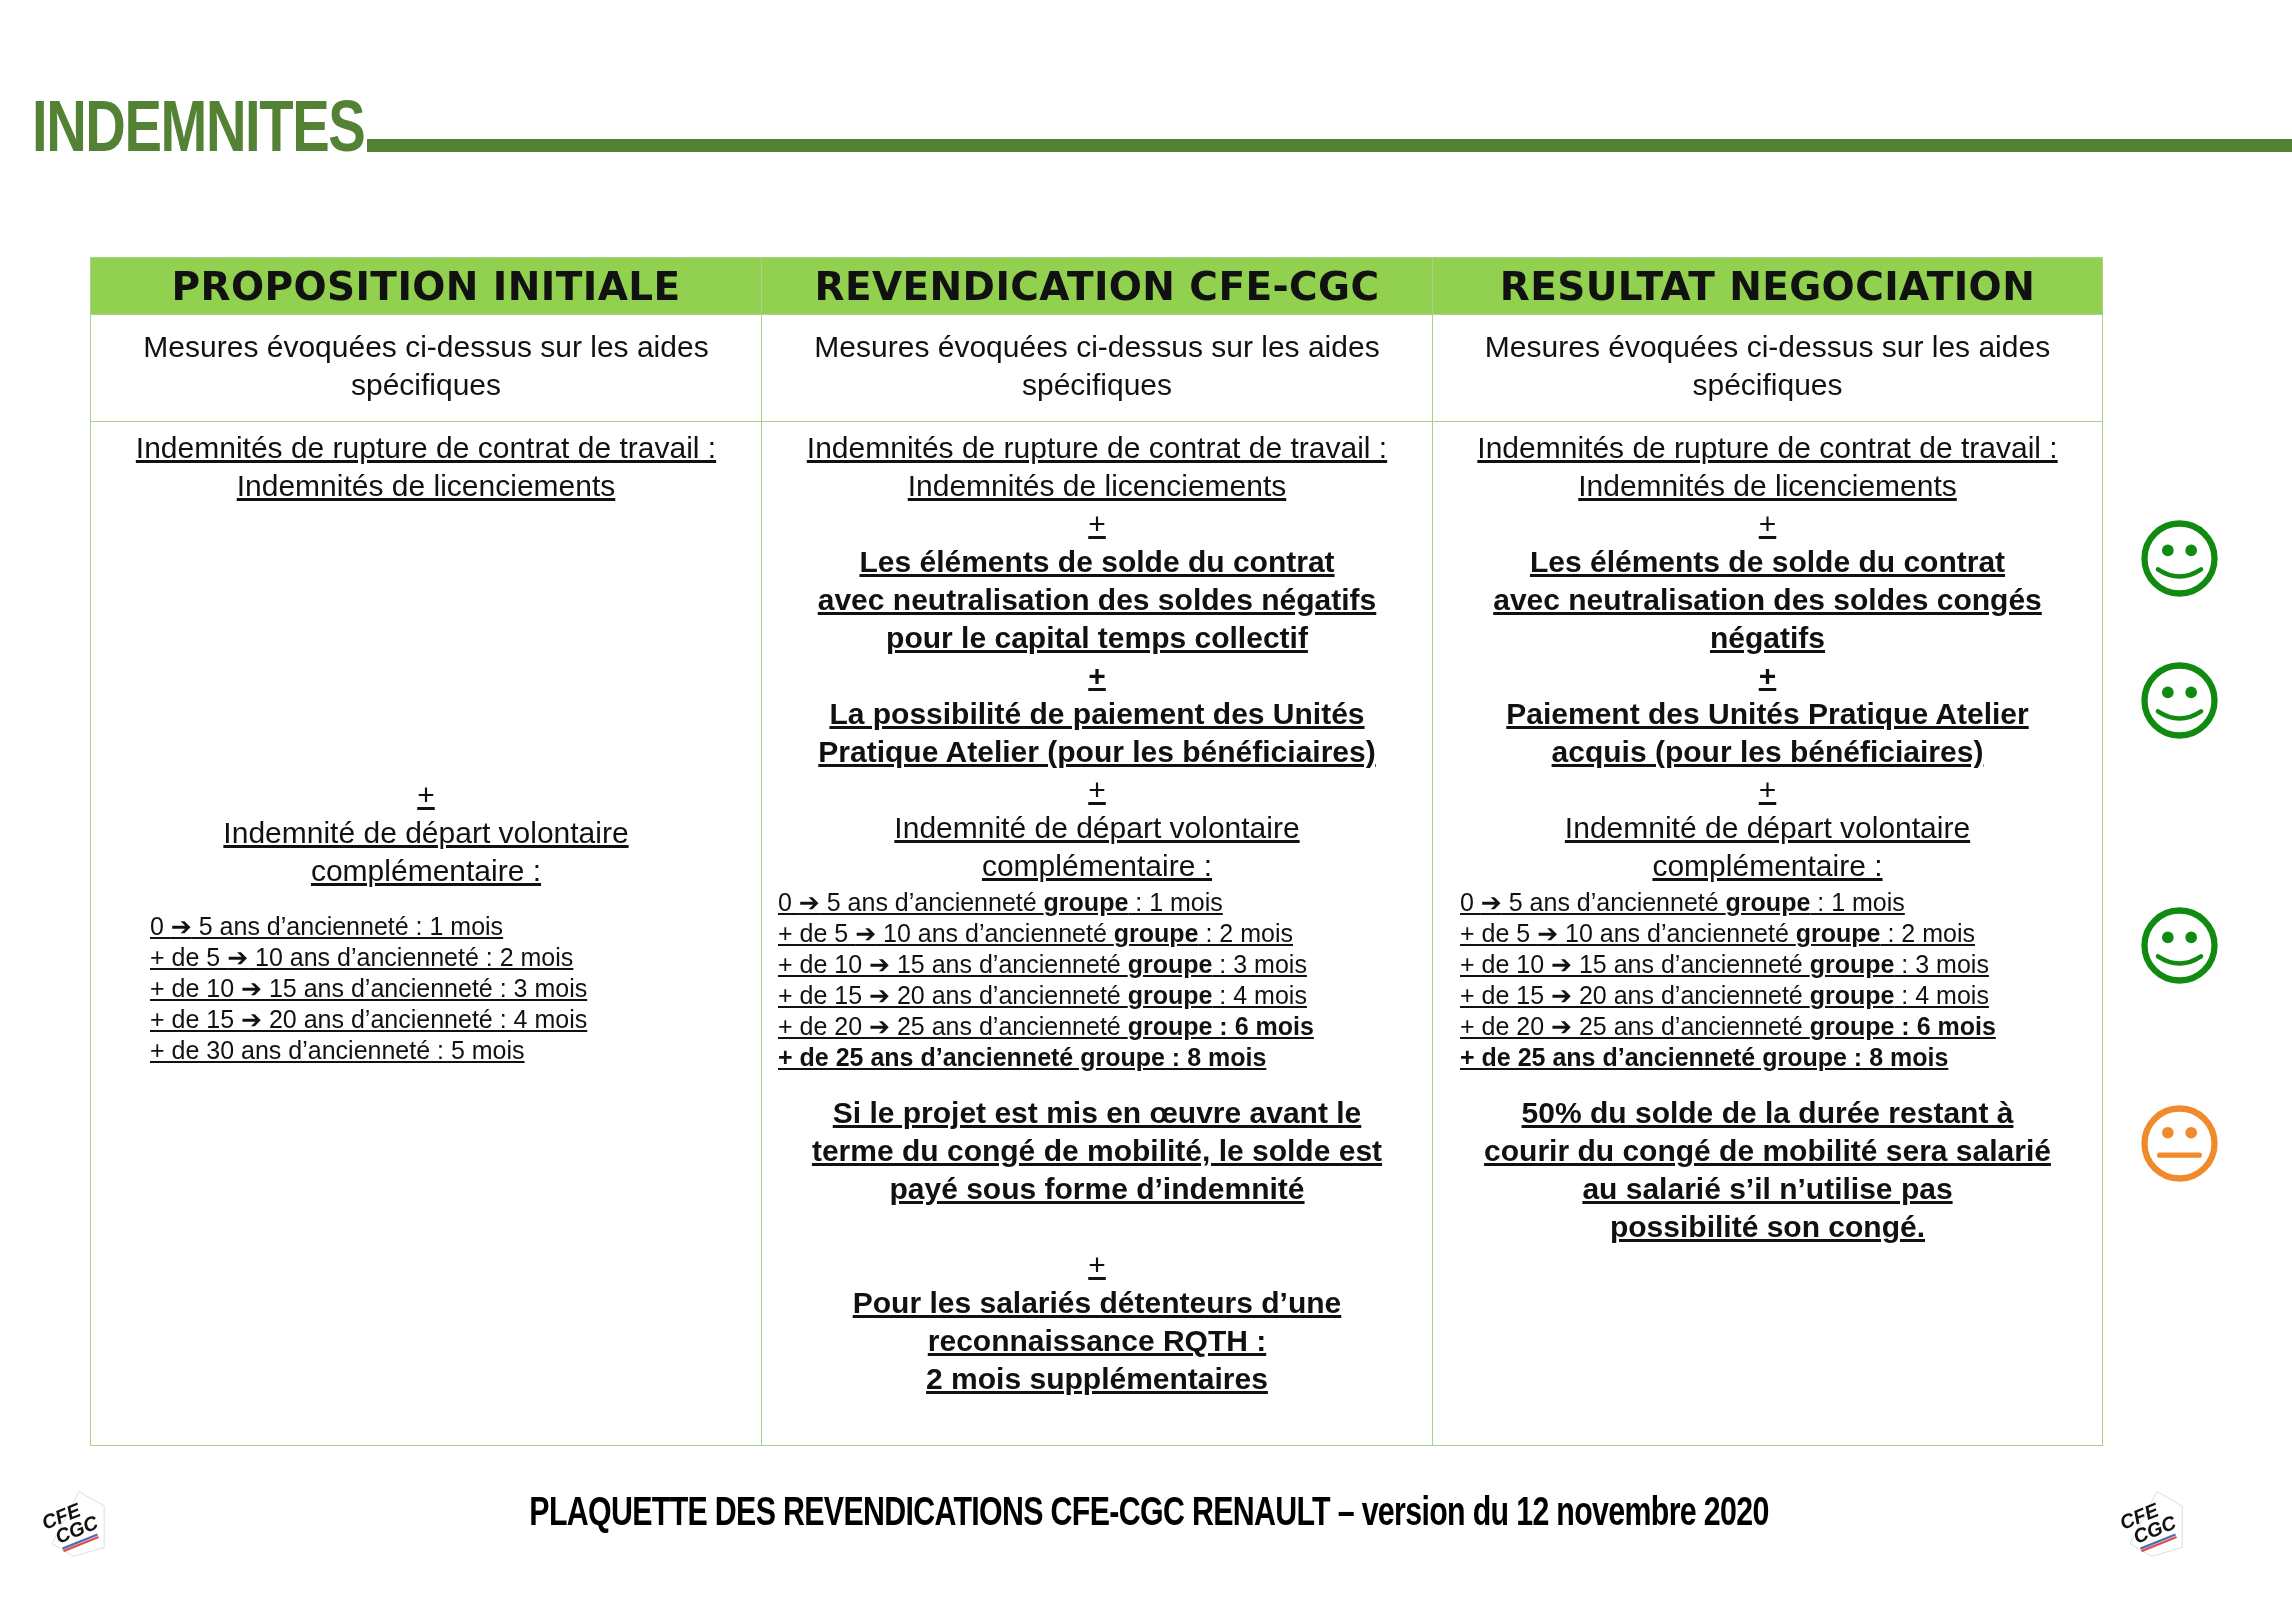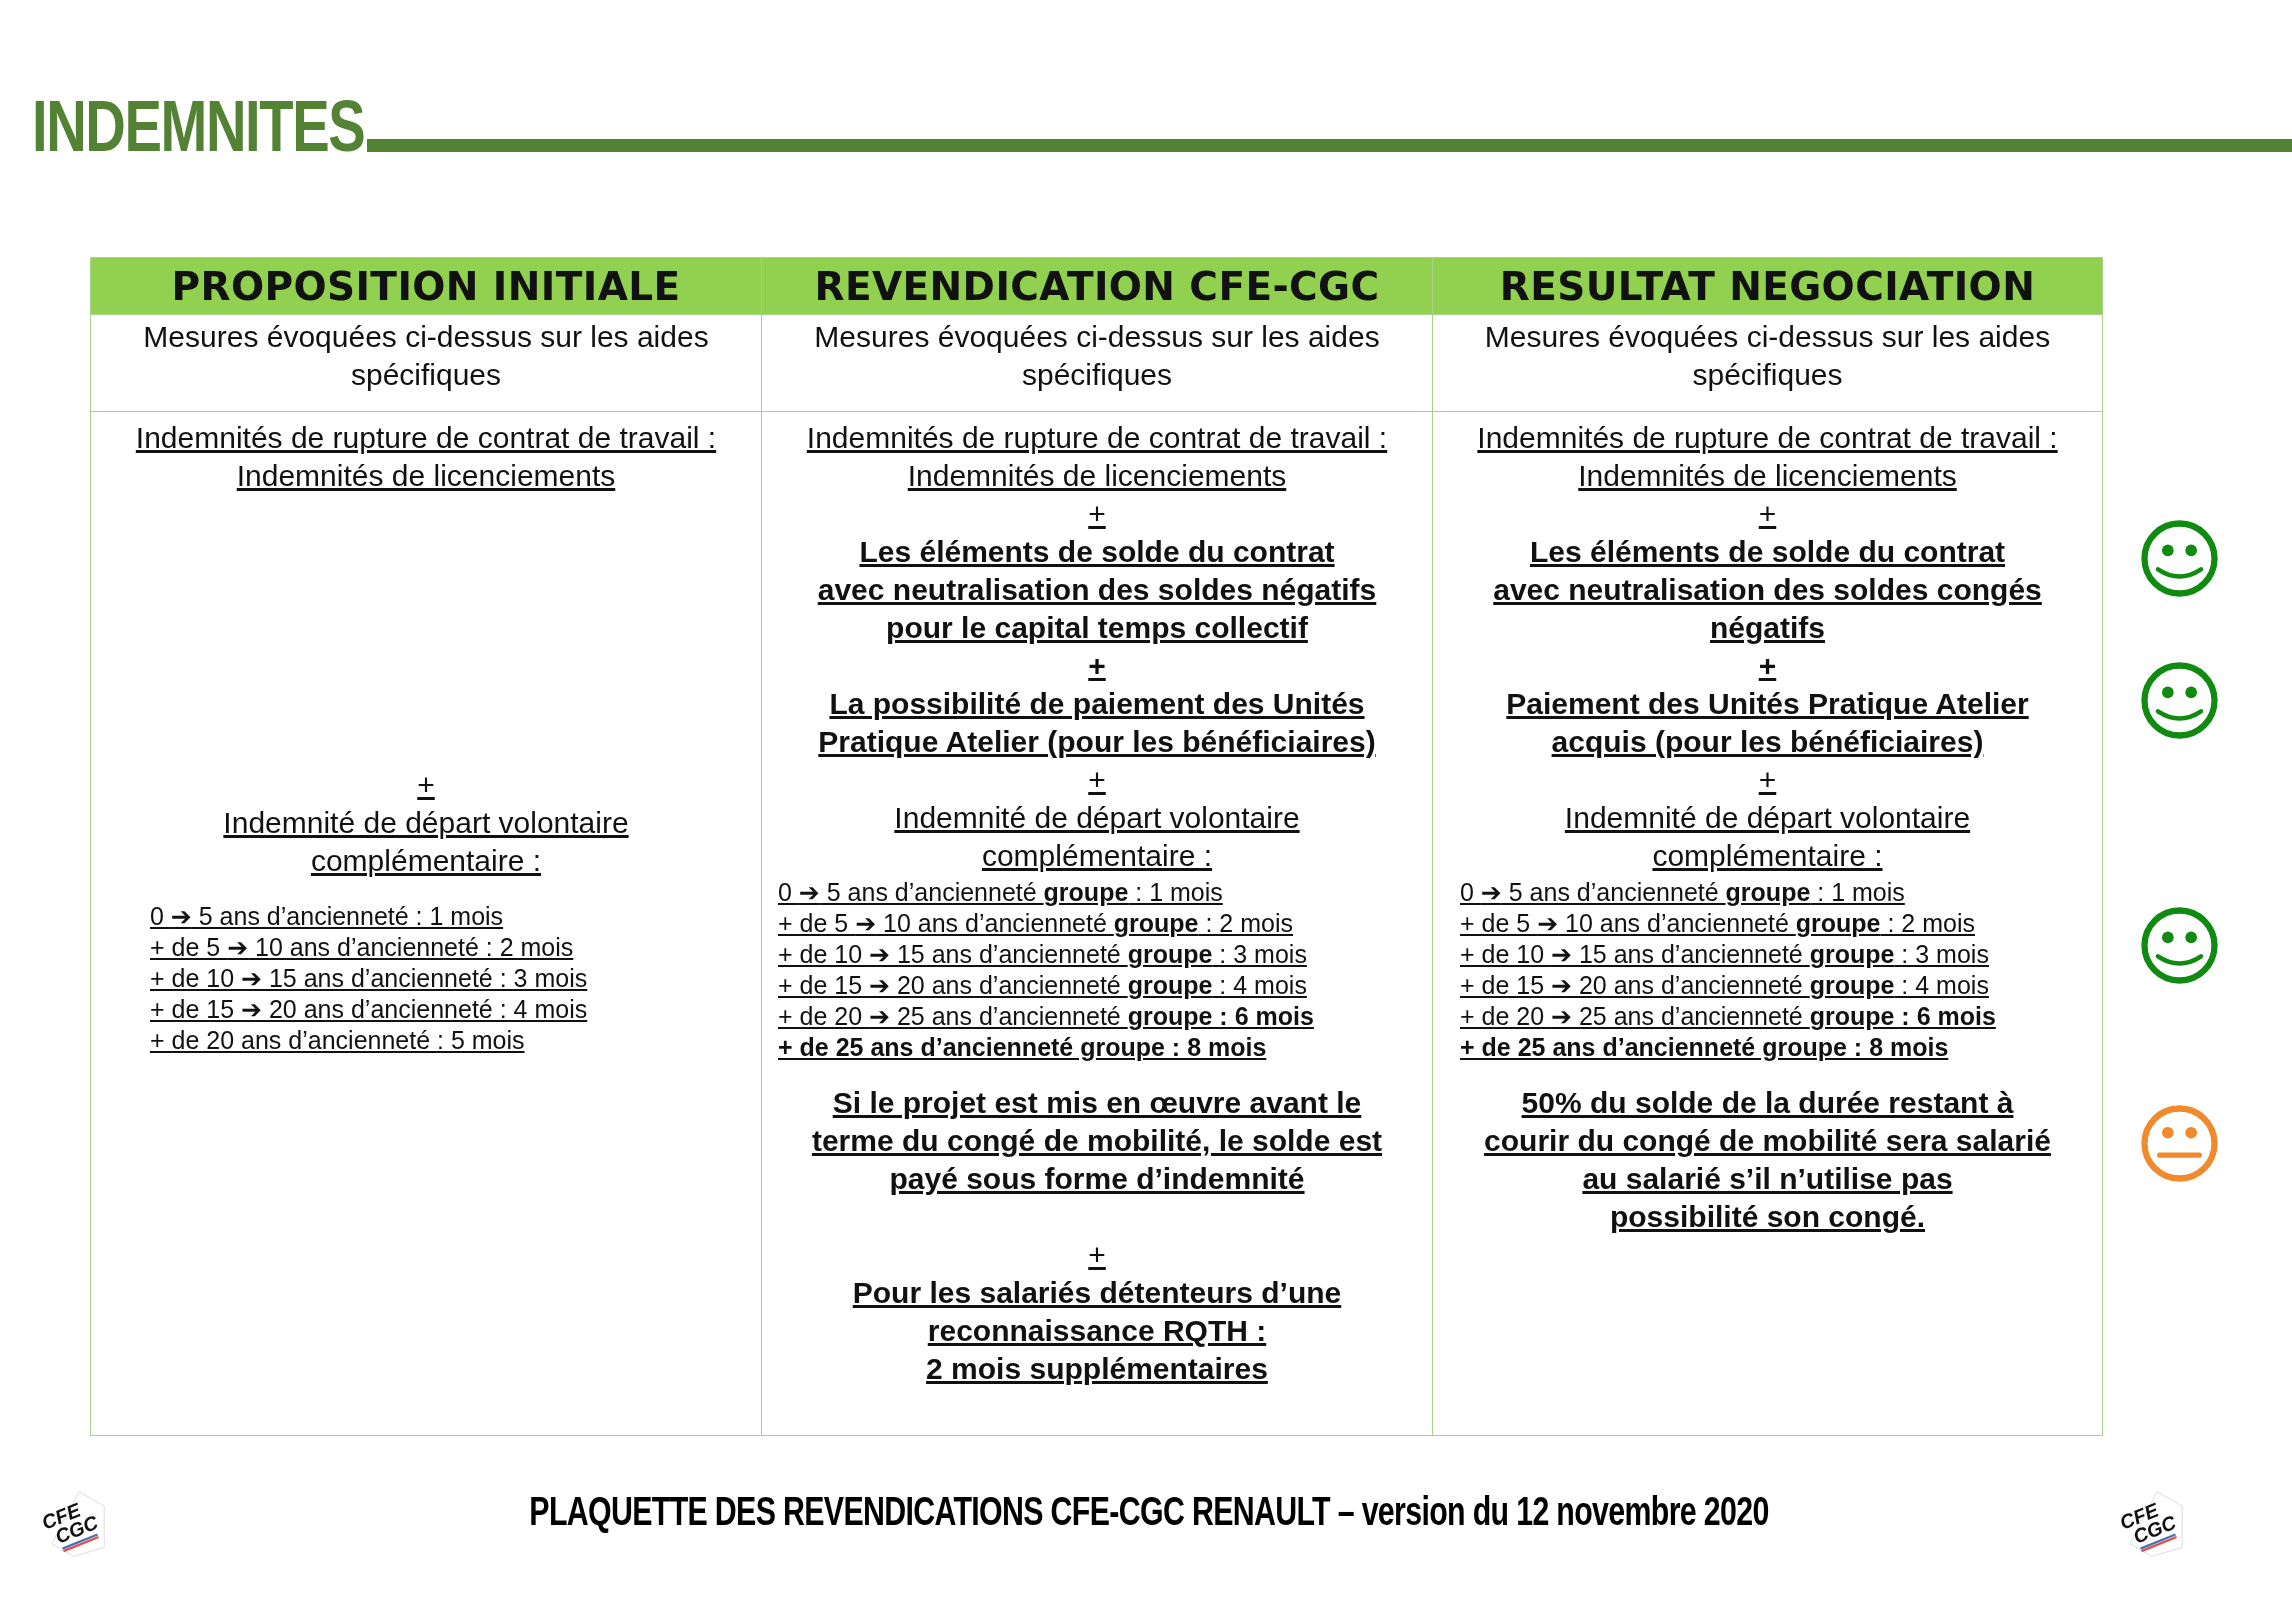--- a/index.html
+++ b/index.html
@@ -4,21 +4,21 @@
 <style>
   html, body { margin:0; padding:0; background:#ffffff; }
   body { width:2293px; height:1615px; position:relative; overflow:hidden; font-family:"Liberation Sans", sans-serif; color:#111; }
   .title { position:absolute; left:32px; top:90px; font-family:"Liberation Sans", sans-serif; font-weight:bold; font-size:72px; color:#548235; transform:scaleX(0.78); transform-origin:left top; letter-spacing:-1.8px; line-height:1; }
   .title-bar { position:absolute; left:367px; top:139px; width:1926px; height:13.4px; background:#548235; }
 
   .tbl { position:absolute; left:90px; top:257px; width:2011px; border-collapse:collapse; table-layout:fixed; }
   .tbl th, .tbl td { border:1.8px solid #a9d18e; vertical-align:top; text-align:center; padding:0; }
   .tbl th { background:#92d050; height:56px; font-family:"DejaVu Sans", sans-serif; font-weight:bold; font-size:39px; color:#111; vertical-align:middle; letter-spacing:0.4px; }
   .tbl th:first-child, .tbl td:first-child { border-left:1.8px solid #a9d18e; }
-  .row1 td { height:93px; font-size:30px; line-height:38px; padding-top:3px; }
+  .row1 td { height:93px; font-size:30px; line-height:38px; padding-top:13px; }
   .row2 td { height:1016px; font-size:30px; line-height:38px; padding-top:7.2px;text-decoration:underline; }
 
   .line { display:block; }
   .b { font-weight:bold; }
   .plus { display:block; }
   .spacer-big { height:215px; }
   .list { text-align:left; font-size:25px; line-height:31px; margin:1.8px 0 0 0; }
   .list1 { padding-left:59px;margin-top:21px; }
   .list2 { padding-left:16px; }
   .list3 { padding-left:27px; }
@@ -71,21 +71,21 @@
         <div class="spacer-big"></div>
         <div style="height:56px"></div>
         <span class="plus">+</span>
         <span class="line">Indemnité de départ volontaire</span>
         <span class="line">complémentaire :</span>
         <div class="list list1">
           <div><span>0 </span><span>➔</span><span> 5 ans d’ancienneté : 1 mois</span></div>
           <div><span>+ de 5 </span><span>➔</span><span> 10 ans d’ancienneté : 2 mois</span></div>
           <div><span>+ de 10 </span><span>➔</span><span> 15 ans d’ancienneté : 3 mois</span></div>
           <div><span>+ de 15 </span><span>➔</span><span> 20 ans d’ancienneté : 4 mois</span></div>
-          <div><span>+ de 20 ans d’ancienneté : 5 mois</span></div>
+          <div><span>+ de 30 ans d’ancienneté : 5 mois</span></div>
         </div>
       </td>
 
       <td>
         <span class="line">Indemnités de rupture de contrat de travail :</span>
         <span class="line">Indemnités de licenciements</span>
         <span class="plus">+</span>
         <span class="line b">Les éléments de solde du contrat</span>
         <span class="line b">avec neutralisation des soldes négatifs</span>
         <span class="line b">pour le capital temps collectif</span>

